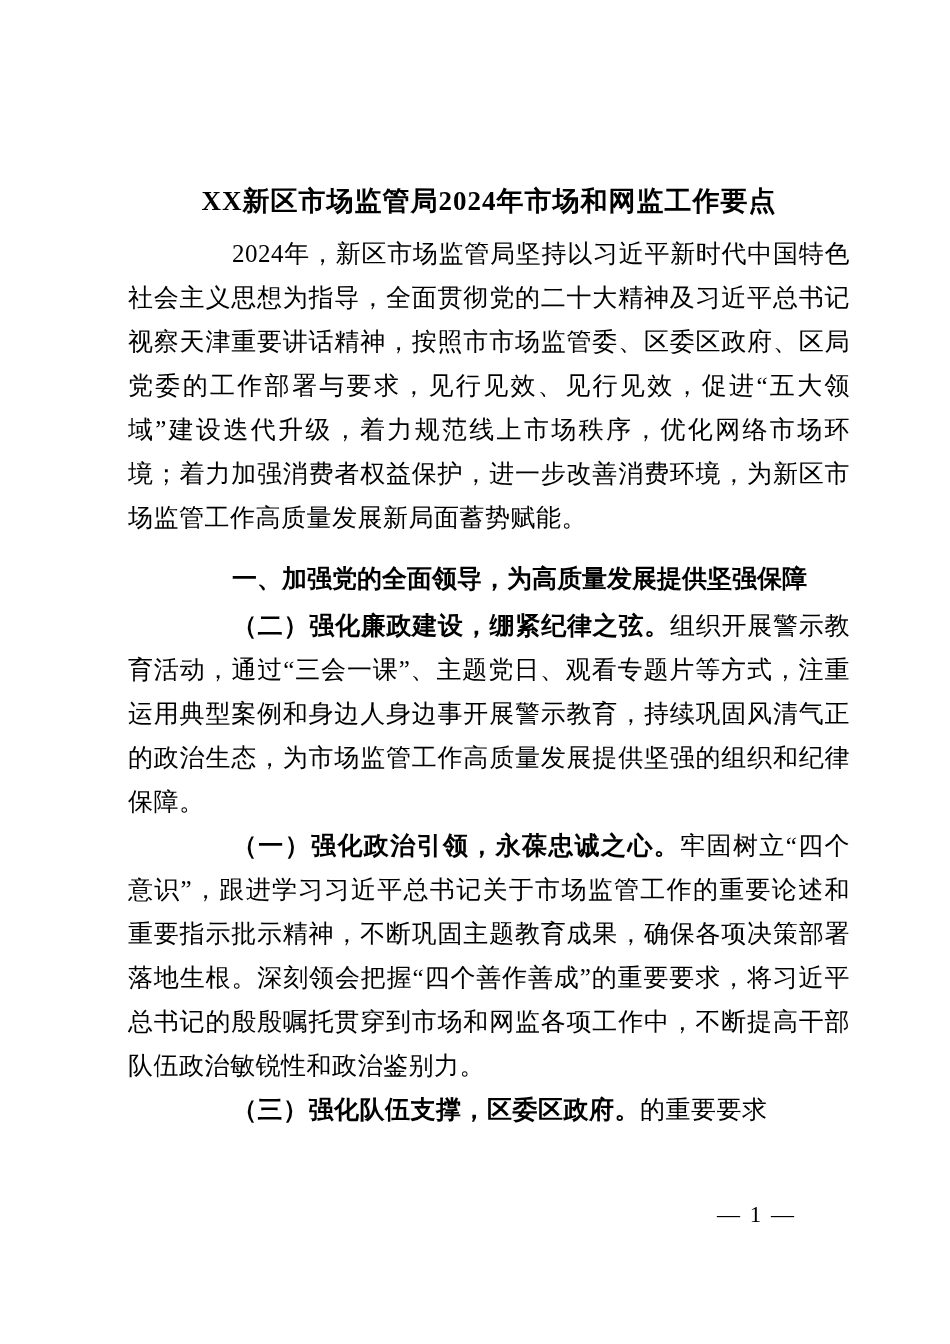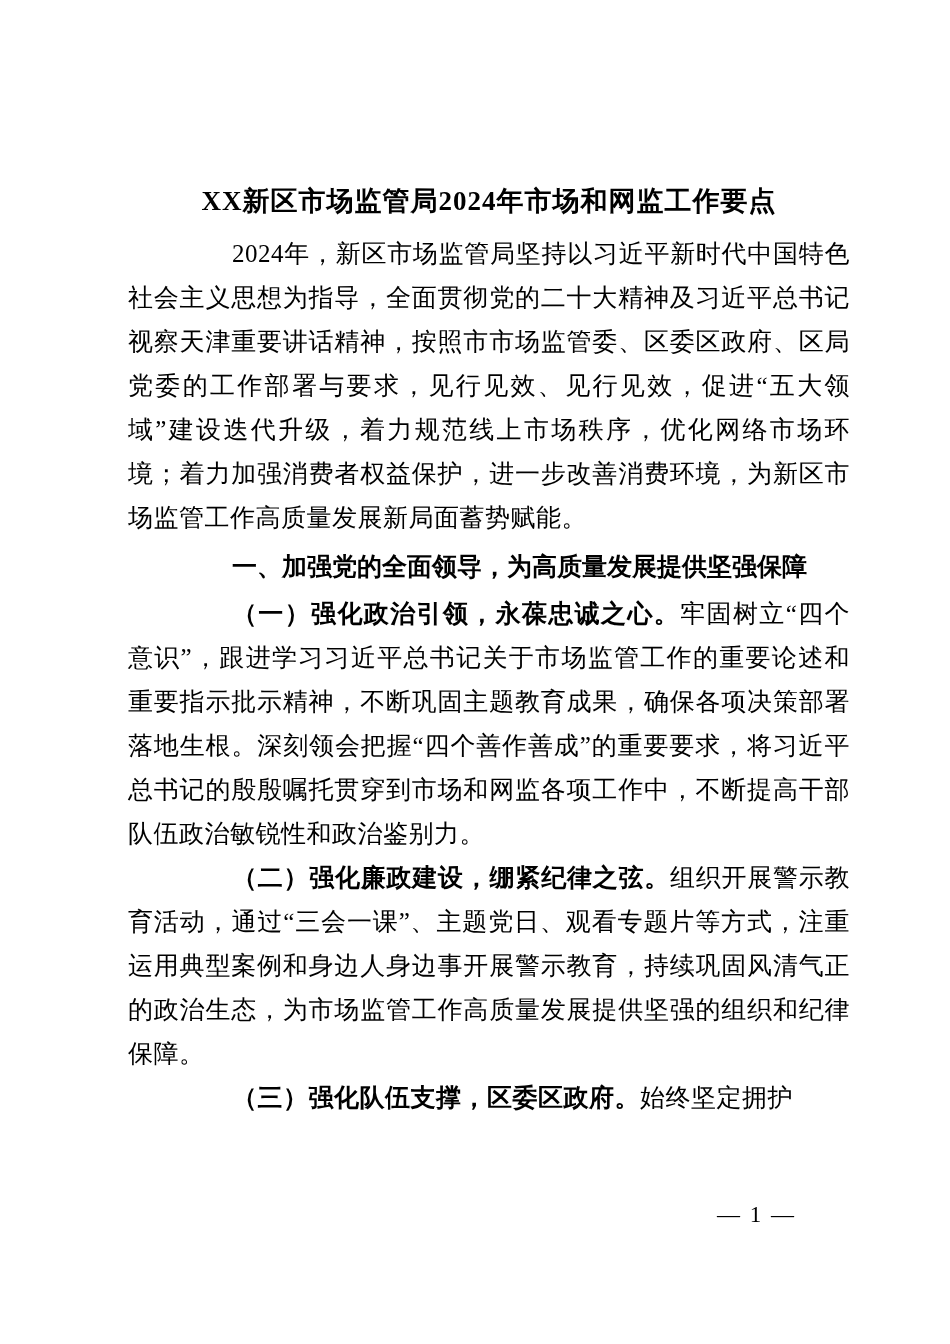--- a/index.html
+++ b/index.html
@@ -31,21 +31,21 @@
     font-size: 25px;
     line-height: 44px;
     text-align: justify;
     text-indent: 104px;
     letter-spacing: 0.5px;
   }
   .paragraphs p.heading {
     font-weight: bold;
     font-family: "Liberation Sans", "DejaVu Sans", sans-serif;
     letter-spacing: 0px;
-    margin-top: 4px;
+    margin-top: 16px;
     margin-bottom: 4px;
   }
   .paragraphs p.body .lead {
     font-weight: bold;
   }
   .page-number {
     position: absolute;
     right: 148px;
     bottom: 116px;
     font-size: 23px;
@@ -55,19 +55,19 @@
 </style>
 </head>
 <body>
 
 <div class="page">
   <div class="content">
     <div class="doc-title">XX新区市场监管局2024年市场和网监工作要点</div>
     <div class="paragraphs">
         <p class="body"><span>2024年，新区市场监管局坚持以习近平新时代中国特色社会主义思想为指导，全面贯彻党的二十大精神及习近平总书记视察天津重要讲话精神，按照市市场监管委、区委区政府、区局党委的工作部署与要求，见行见效、见行见效，促进“五大领域”建设迭代升级，着力规范线上市场秩序，优化网络市场环境；着力加强消费者权益保护，进一步改善消费环境，为新区市场监管工作高质量发展新局面蓄势赋能。</span></p>
         <p class="heading"><span>一、加强党的全面领导，为高质量发展提供坚强保障</span></p>
+        <p class="body"><span class="lead">（二）强化廉政建设，绷紧纪律之弦。</span><span>组织开展警示教育活动，通过“三会一课”、主题党日、观看专题片等方式，注重运用典型案例和身边人身边事开展警示教育，持续巩固风清气正的政治生态，为市场监管工作高质量发展提供坚强的组织和纪律保障。</span></p>
         <p class="body"><span class="lead">（一）强化政治引领，永葆忠诚之心。</span><span>牢固树立“四个意识”，跟进学习习近平总书记关于市场监管工作的重要论述和重要指示批示精神，不断巩固主题教育成果，确保各项决策部署落地生根。深刻领会把握“四个善作善成”的重要要求，将习近平总书记的殷殷嘱托贯穿到市场和网监各项工作中，不断提高干部队伍政治敏锐性和政治鉴别力。</span></p>
-        <p class="body"><span class="lead">（二）强化廉政建设，绷紧纪律之弦。</span><span>组织开展警示教育活动，通过“三会一课”、主题党日、观看专题片等方式，注重运用典型案例和身边人身边事开展警示教育，持续巩固风清气正的政治生态，为市场监管工作高质量发展提供坚强的组织和纪律保障。</span></p>
-        <p class="body"><span class="lead">（三）强化队伍支撑，区委区政府。</span><span>始终坚定拥护</span></p>
+        <p class="body"><span class="lead">（三）强化队伍支撑，区委区政府。</span><span>的重要要求</span></p>
       </div>
   </div>
   <div class="page-number">— 1 —</div>
 </div>
 
 </body></html>

